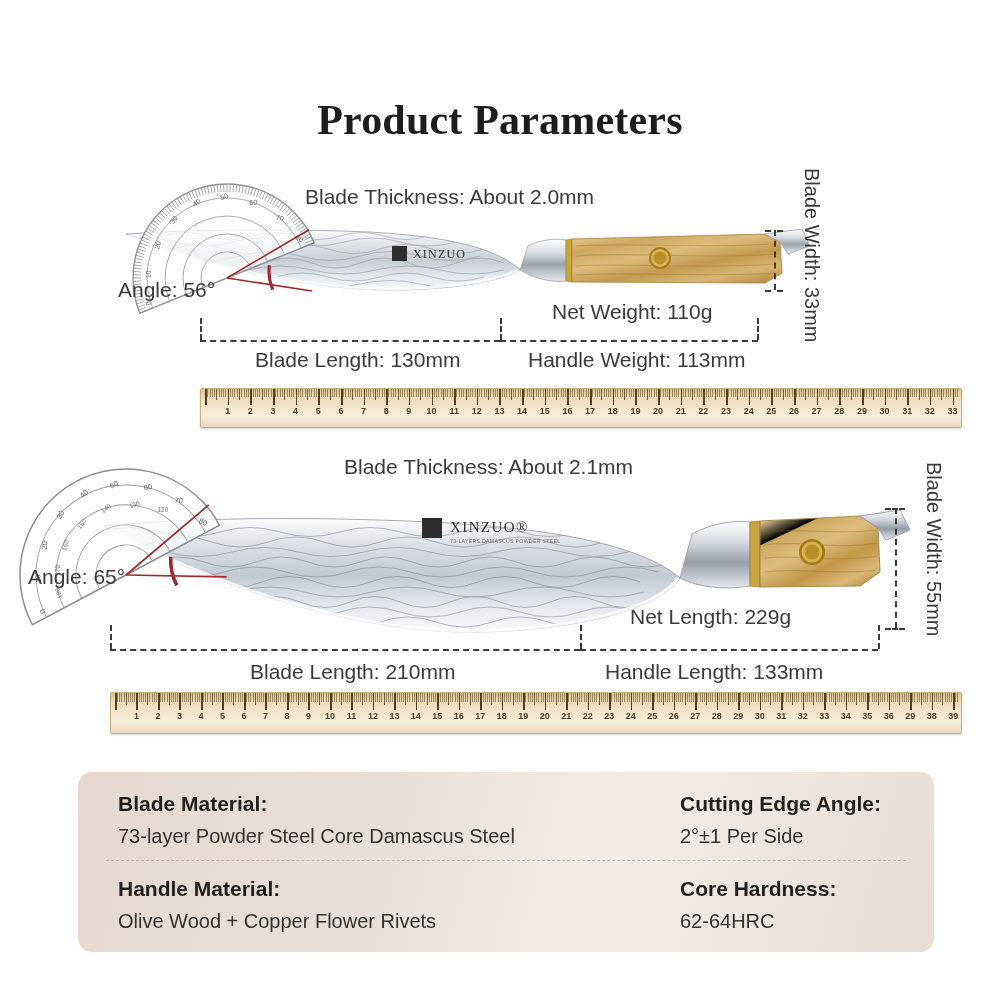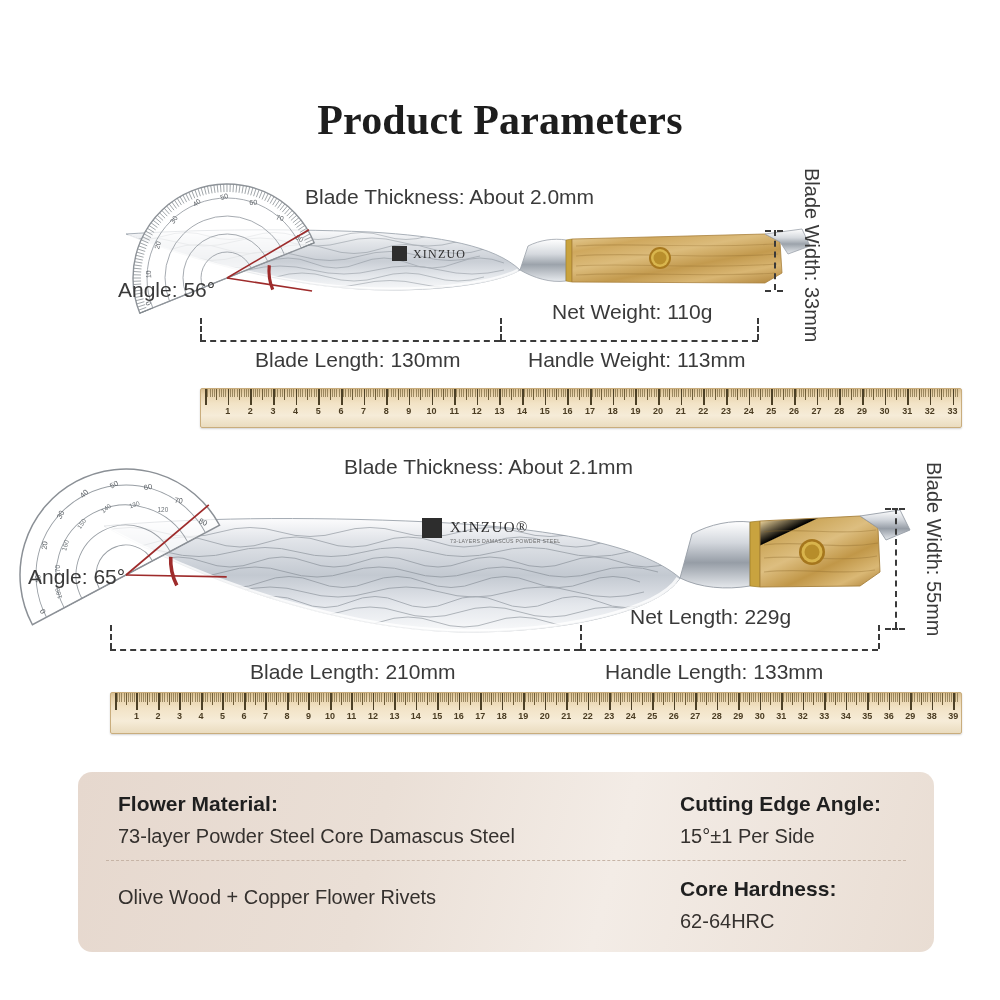--- a/index.html
+++ b/index.html
@@ -1230,30 +1230,31 @@
       <div class="r-cm" style="height: 16.8px; left: 842.18px; top: 0px;"></div>
       <div class="r-mm" style="height: 8.8px; left: 844.329px; top: 0px;"></div>
       <div class="r-mm" style="height: 8.8px; left: 846.478px; top: 0px;"></div>
       <div class="r-num" style="left: 842.18px; top: 18px;">39</div>
     </div>
 
   <div id="spec-panel">
     <div id="panel-divider"></div>
 
     <div class="panel-cell" style="left:40px;top:20px;">
-      <div class="panel-head">Flower Material:</div>
+      <div class="panel-head">Blade Material:</div>
       <div class="panel-val">73-layer Powder Steel Core Damascus Steel</div>
     </div>
 
     <div class="panel-cell" style="left:602px;top:20px;">
       <div class="panel-head">Cutting Edge Angle:</div>
-      <div class="panel-val">15°±1 Per Side</div>
+      <div class="panel-val">2°±1 Per Side</div>
     </div>
 
     <div class="panel-cell" style="left:40px;top:105px;">
+      <div class="panel-head">Handle Material:</div>
       <div class="panel-val">Olive Wood + Copper Flower Rivets</div>
     </div>
 
     <div class="panel-cell" style="left:602px;top:105px;">
       <div class="panel-head">Core Hardness:</div>
       <div class="panel-val">62-64HRC</div>
     </div>
   </div>
 
 </div>

